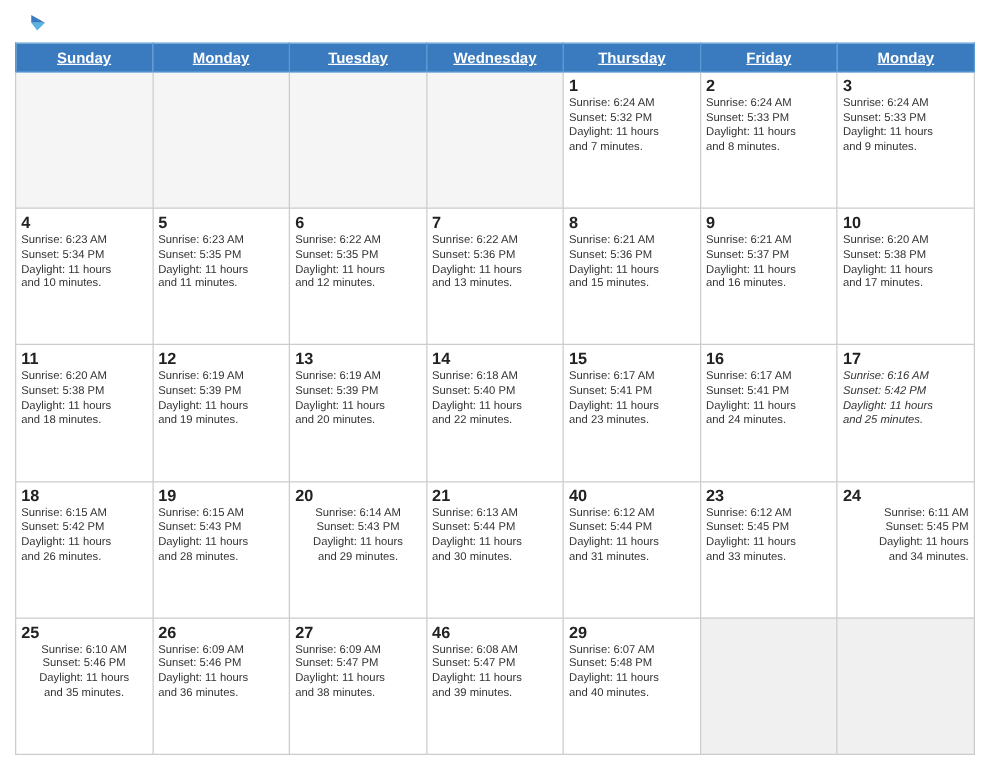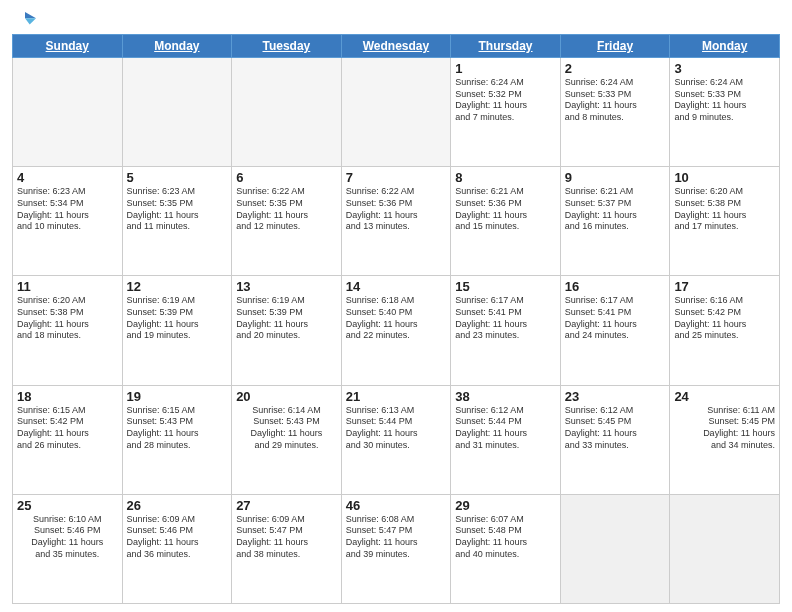--- a/index.html
+++ b/index.html
@@ -261,21 +261,21 @@
           </td>
           <td>
             <span class="day-number">16</span>
             <div class="day-info" style="white-space: pre-line;">Sunrise: 6:17 AM
 Sunset: 5:41 PM
 Daylight: 11 hours
 and 24 minutes.</div>
           </td>
           <td>
             <span class="day-number">17</span>
-            <div class="day-info" style="white-space: pre-line;">Sunrise: 6:16 AM
+            <div class="day-info" style="white-space: pre-line; font-style: italic;">Sunrise: 6:16 AM
 Sunset: 5:42 PM
 Daylight: 11 hours
 and 25 minutes.</div>
           </td>
         </tr>
         <tr style="height: 98px; margin-left: 20px;">
           <td>
             <span class="day-number">18</span>
             <div class="day-info" style="white-space: pre-line;">Sunrise: 6:15 AM
 Sunset: 5:42 PM
@@ -297,21 +297,21 @@
 and 29 minutes.</div>
           </td>
           <td>
             <span class="day-number">21</span>
             <div class="day-info" style="white-space: pre-line;">Sunrise: 6:13 AM
 Sunset: 5:44 PM
 Daylight: 11 hours
 and 30 minutes.</div>
           </td>
           <td>
-            <span class="day-number">38</span>
+            <span class="day-number">40</span>
             <div class="day-info" style="white-space: pre-line;">Sunrise: 6:12 AM
 Sunset: 5:44 PM
 Daylight: 11 hours
 and 31 minutes.</div>
           </td>
           <td>
             <span class="day-number">23</span>
             <div class="day-info" style="white-space: pre-line;">Sunrise: 6:12 AM
 Sunset: 5:45 PM
 Daylight: 11 hours

